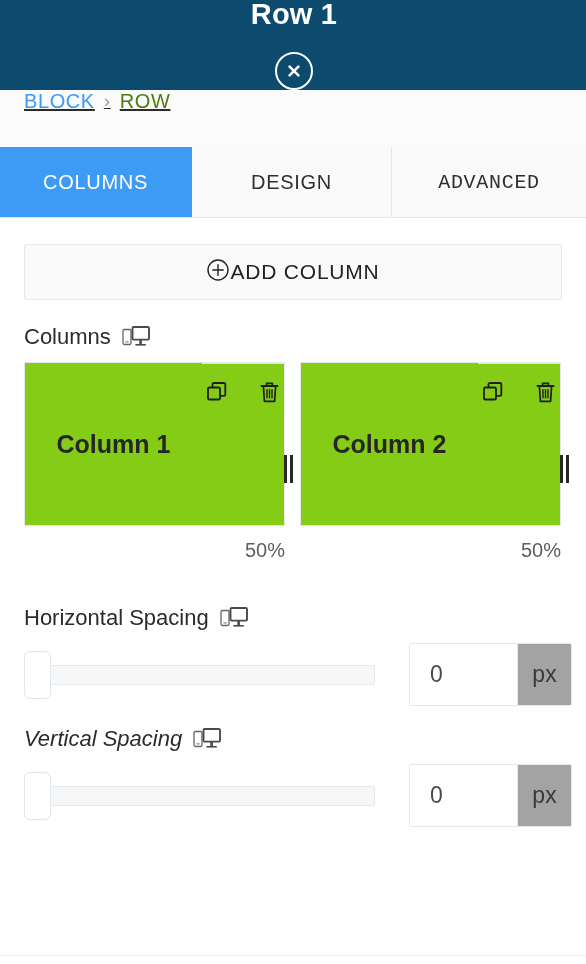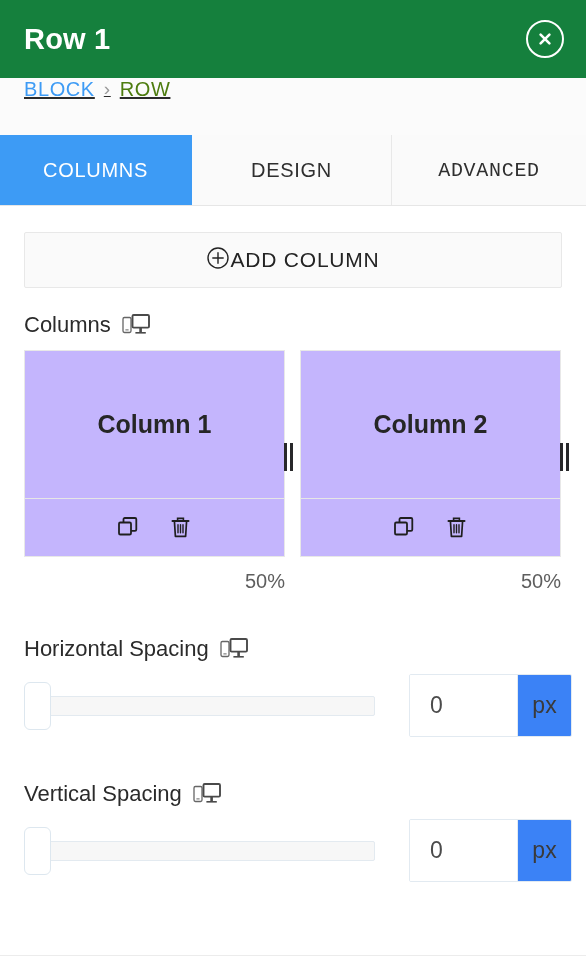--- a/index.html
+++ b/index.html
@@ -11,27 +11,28 @@
     height: 964px;
     background: #ffffff;
     font-family: "Liberation Sans", sans-serif;
     color: #2b2b2b;
     overflow: hidden;
     position: relative;
   }
 
   
   .header {
-    height: 78px;
-    background: #15803d;
+    height: 90px;
+    background: #0c4a6e;
     display: flex;
     align-items: center;
     justify-content: space-between;
     padding: 0 22px 0 24px;
     box-sizing: border-box;
+    flex-direction: column;
   }
   .header-title {
     color: #ffffff;
     font-size: 29px;
     font-weight: bold;
     letter-spacing: 0.2px;
     line-height: 1;
   }
   .close-btn {
     width: 38px;
@@ -135,26 +136,26 @@
     align-items: stretch;
     position: relative;
   }
   .column-wrap {
     width: 261px;
     position: relative;
   }
   .column-wrap + .column-wrap { margin-left: 15px; }
 
   .column-card {
-    height: 207px;
+    height: 164px;
     border: 1px solid #e8e8e8;
-    background: #c4b5fd;
-    box-sizing: border-box;
-    display: flex;
-    flex-direction: column;
+    background: #84cc16;
+    box-sizing: border-box;
+    display: flex;
+    flex-direction: row;
   }
   .column-card-body {
     flex: 1;
     display: flex;
     align-items: center;
     justify-content: center;
     font-size: 25px;
     font-weight: bold;
     color: #262626;
   }
@@ -254,21 +255,21 @@
     font-family: "Liberation Sans", sans-serif;
     font-size: 23px;
     color: #4b4b4b;
     padding-left: 20px;
     background: #ffffff;
     box-sizing: border-box;
   }
   .unit-suffix {
     width: 54px;
     border-left: 1px solid #e2eaf1;
-    background: #3b82f6;
+    background: #a3a3a3;
     display: flex;
     align-items: center;
     justify-content: center;
     font-size: 23px;
     color: #3a3a3a;
     cursor: pointer;
     box-sizing: border-box;
   }
 
   .bottom-divider {
@@ -407,21 +408,21 @@
     <div class="slider-area">
       <div class="slider-track"></div>
       <div class="slider-thumb"></div>
     </div>
     <div class="unit-input-group">
       <input class="unit-input" type="text" value="0" style="">
       <div class="unit-suffix">px</div>
     </div>
   </div>
 
-  <div class="field-label" style="margin-top:44px;">
+  <div class="field-label" style="margin-top:20px;font-style:italic;">
     <span>Vertical Spacing</span>
     <span>
       <svg class="resp-icon" width="28" height="22" viewBox="0 0 28 22">
         <rect x="1" y="3.5" width="8" height="15" rx="1.4" fill="none" stroke="#666666" stroke-width="1.3"></rect>
         <rect x="3.4" y="15.4" width="3.2" height="1" fill="#666666"></rect>
         <rect x="10.5" y="1" width="16.5" height="12.6" rx="1.2" fill="none" stroke="#4a4a4a" stroke-width="1.9"></rect>
         <rect x="17.3" y="14" width="2.6" height="4.4" fill="#4a4a4a"></rect>
         <rect x="13.4" y="18" width="10.4" height="1.6" fill="#4a4a4a"></rect>
       </svg>
     </span>

